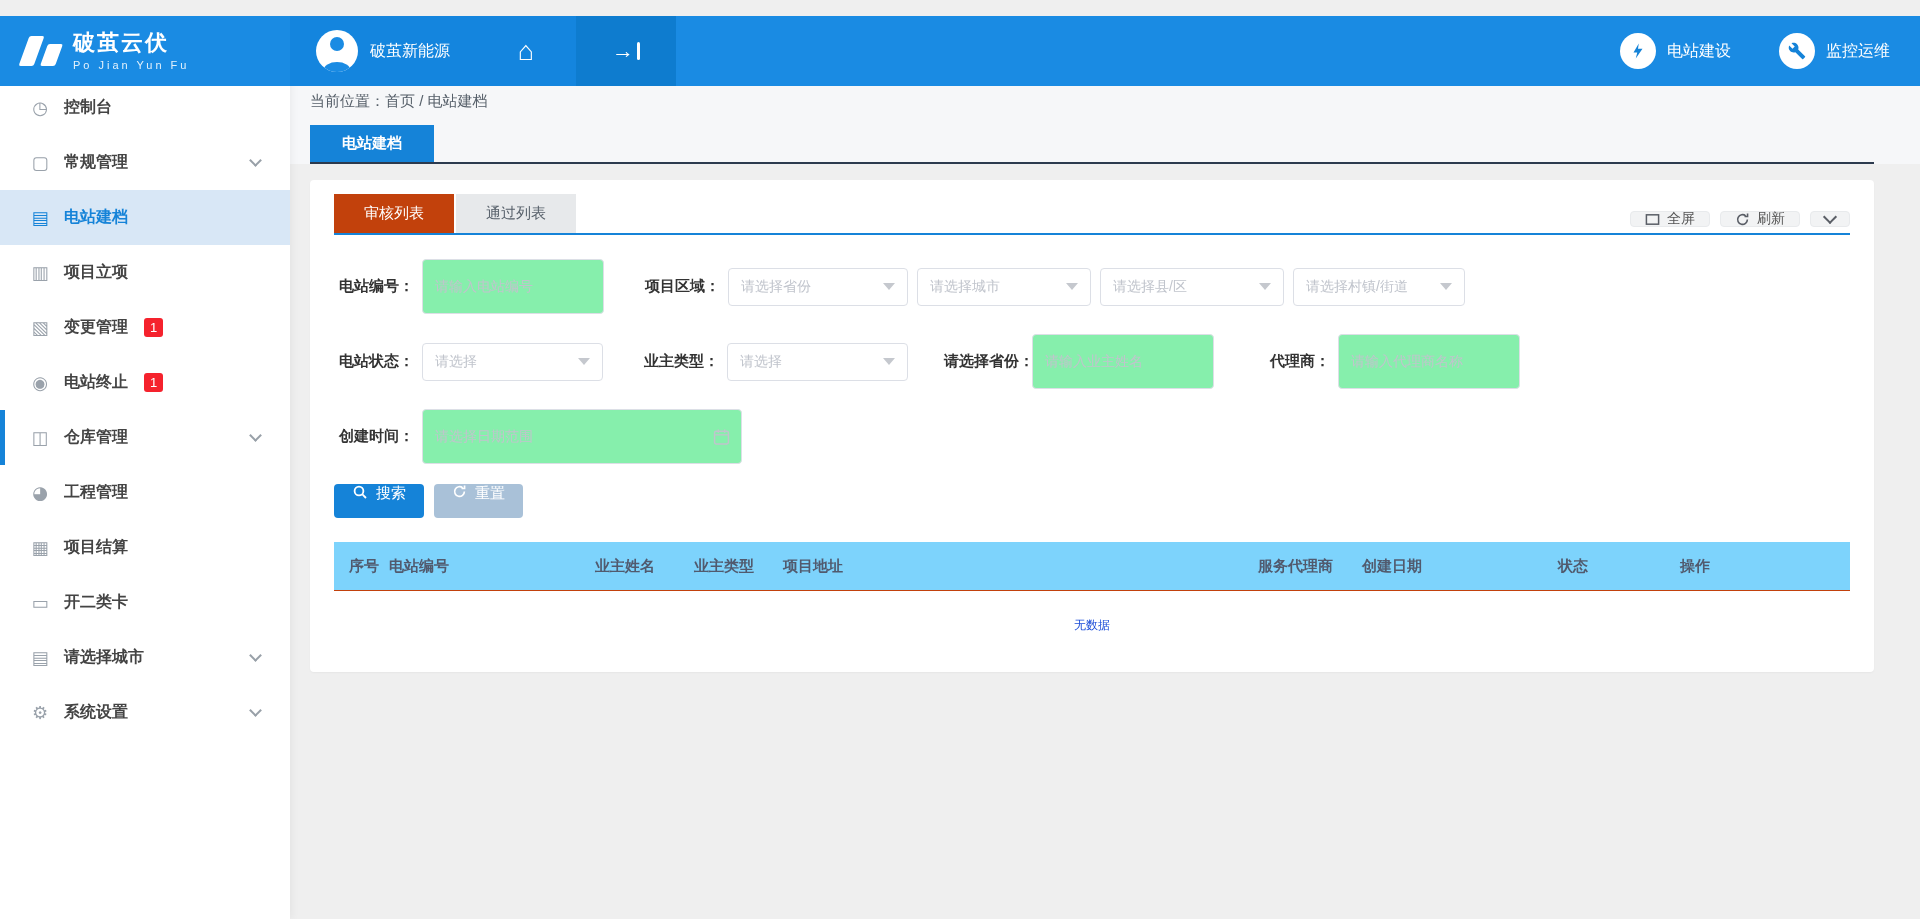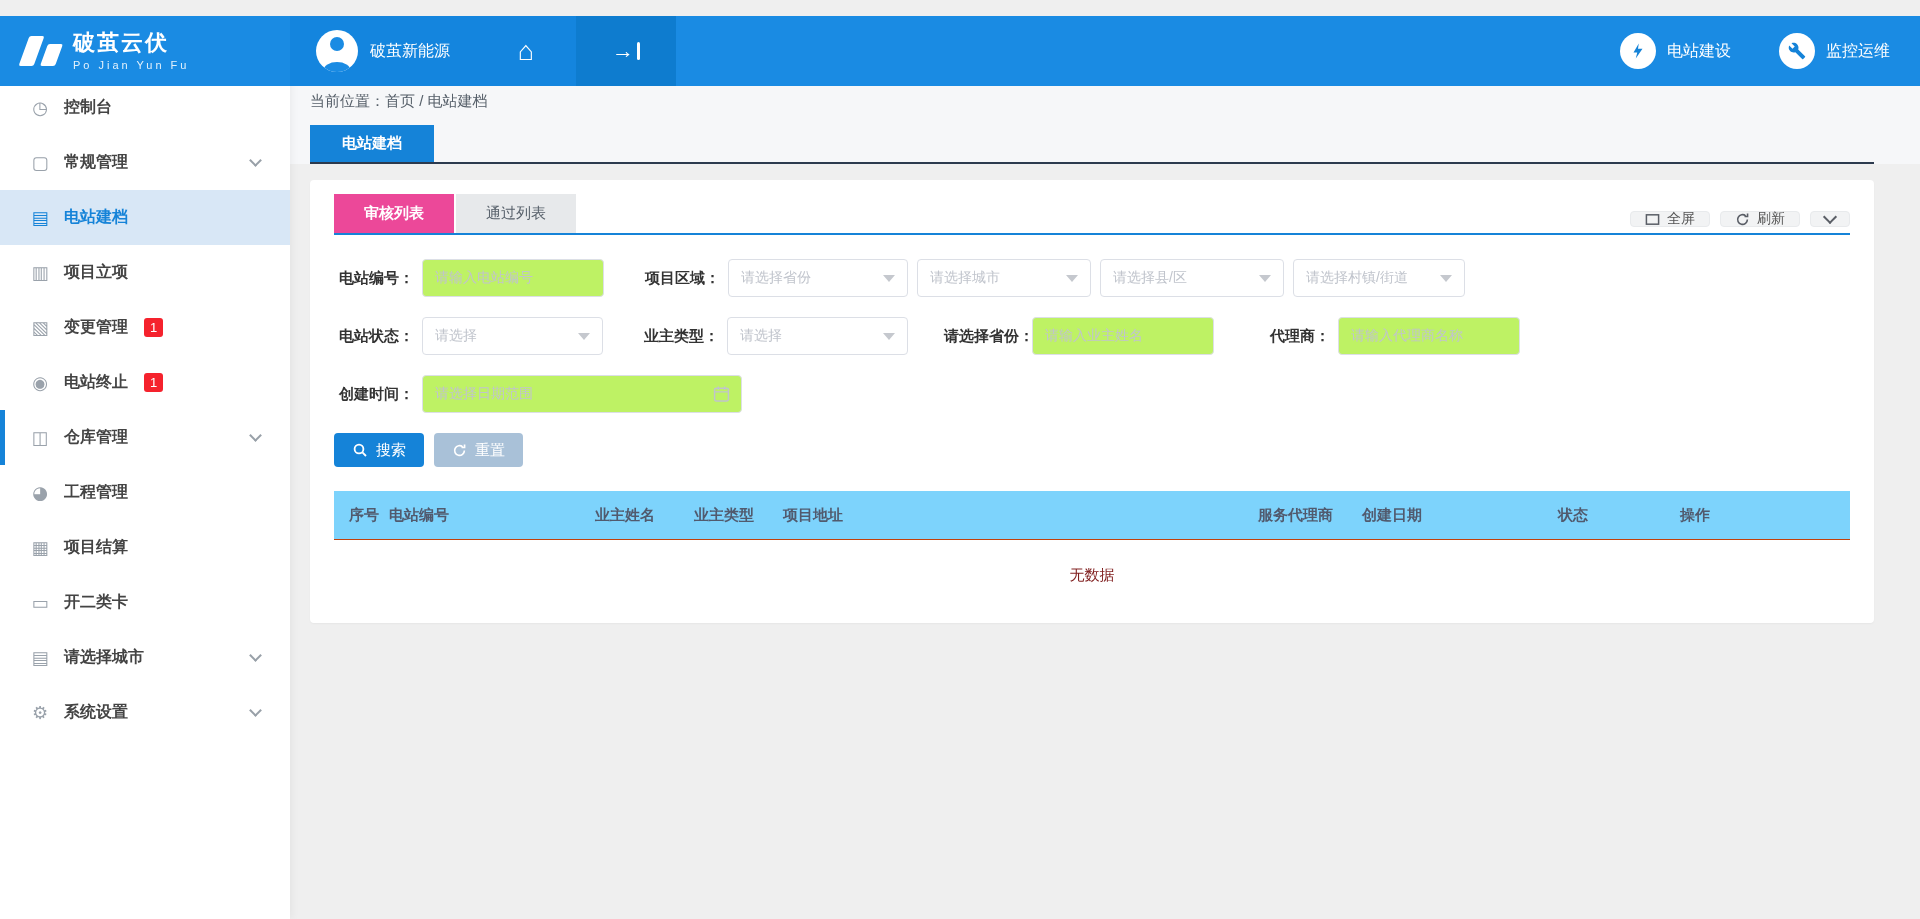--- a/index.html
+++ b/index.html
@@ -44,53 +44,53 @@
   .crumb{padding-top:22px;font-size:15px;color:#57606a}
   .crumb a{color:#57606a;text-decoration:none;cursor:pointer}
   .page-tabbar{margin-top:14px}
   .page-tab{display:inline-block;background:#1583d8;color:#fff;font-size:15px;font-weight:700;padding:9px 32px;cursor:pointer}
   .dark-rule{height:2px;background:#2c3a4e}
   .content{padding:16px 46px 0 20px}
 
   .card{background:#fff;border-radius:4px;padding:14px 24px 28px 24px;box-shadow:0 1px 2px rgba(0,0,0,.04)}
   .card-tabs{display:flex;align-items:flex-end;border-bottom:2px solid #1583d8}
   .ctab{padding:10px 30px;font-size:15px;cursor:pointer;background:#e7e9eb;color:#57606a;margin-right:2px}
-  .ctab.active{background:#ec4899;color:#fff;font-weight:700}
+  .ctab.active{background:#c2410c;color:#fff;font-weight:400}
   .flex-spacer{flex:1}
   .tool-btn{display:inline-flex;align-items:center;gap:7px;background:#f2f3f4;border:1px solid #e8eaec;border-radius:4px;height:16px;padding:0 14px;font-size:14px;color:#555;margin-left:10px;margin-bottom:6px;cursor:pointer;font-family:inherit}
   .chev-sm{width:10px;height:10px;border-right:2px solid #5a5e66;border-bottom:2px solid #5a5e66;transform:rotate(45deg);margin-top:-4px}
 
   
   .filters{margin-top:24px}
   .frow{display:flex;align-items:center;margin-bottom:20px}
   .fgroup{display:flex;align-items:center;margin-right:36px}
   .flabel{width:80px;text-align:right;margin-right:8px;font-size:15px;font-weight:700;color:#333;white-space:nowrap;flex-shrink:0}
-  .tinput{height:38px;border:1px solid #dcdfe6;border-radius:4px;padding:0 12px;font-size:14px;color:#333;width:182px;outline:none;font-family:Liberation Mono, monospace;background:#bef264}
+  .tinput{height:55px;border:1px solid #dcdfe6;border-radius:4px;padding:0 12px;font-size:14px;color:#333;width:182px;outline:none;font-family:Liberation Mono, monospace;background:#86efac}
   .tinput::placeholder{color:#c0c4cc}
   .select{height:38px;border:1px solid #dcdfe6;border-radius:4px;display:flex;align-items:center;justify-content:space-between;padding:0 12px;cursor:pointer;background:#fff}
   .select .ph{font-size:14px;color:#c0c4cc;white-space:nowrap;overflow:hidden}
   .caret{width:0;height:0;border-left:6px solid transparent;border-right:6px solid transparent;border-top:7px solid #c5c8ce;margin-left:10px;flex-shrink:0}
   .sel-m{margin-right:9px}
   .w-province{width:180px}.w-city{width:174px}.w-county{width:184px}.w-town{width:172px}.w-std{width:181px}
   .date-wrap{position:relative}
   .date-input{width:320px;padding-right:42px}
   .cal-icon{position:absolute;right:12px;top:50%;transform:translateY(-50%);line-height:0}
 
   
   .btn-row{display:flex;gap:10px;margin-top:4px}
-  .btn{display:inline-flex;align-items:center;gap:8px;height:34px;padding:0 18px;border:none;border-radius:4px;color:#fff;font-size:15px;cursor:pointer;font-family:inherit}
+  .btn{display:inline-flex;gap:8px;height:34px;padding:0 18px;border:none;border-radius:4px;color:#fff;font-size:15px;cursor:pointer;font-family:inherit}
   .btn.primary{background:#1583d8}
   .btn.reset{background:#a9c1d8}
 
   
   .table{margin-top:24px}
   .thead{display:flex;align-items:center;background:#7dd3fc;height:49px;font-size:15px;color:#515a6e;font-weight:700;padding-left:15px;border-bottom:1px solid #c2410c}
   .th{flex-shrink:0}
   .c0{width:40px}.c1{width:206px}.c2{width:99px}.c3{width:89px}.c4{width:475px}.c5{width:104px}.c6{width:196px}.c7{width:122px}.c8{flex:1}
-  .empty{text-align:center;padding:26px 0 10px 0;font-size:15px;color:#7f1d1d}
+  .empty{text-align:center;padding:26px 0 10px 0;font-size:12px;color:#1d4ed8}
 </style>
 </head>
 <body>
 
 <div class="header">
   <div class="logo-block">
     <div class="logo-mark">
       <span class="logo-bar"></span>
       <span class="logo-bar b2"></span>
     </div>

